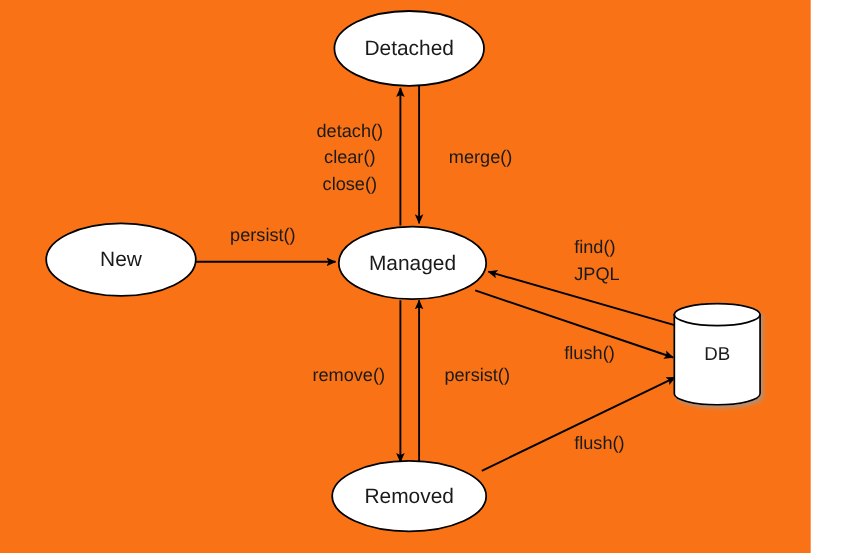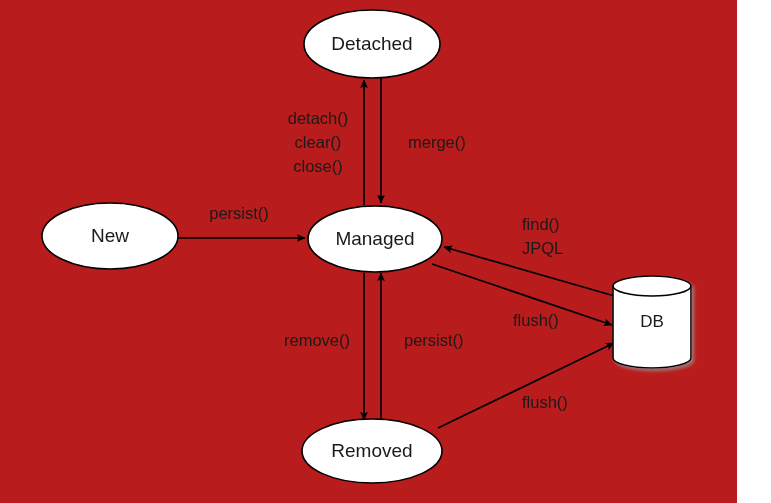--- a/index.html
+++ b/index.html
@@ -8,21 +8,21 @@
     padding: 0;
     background: #ffffff;
   }
   body {
     font-family: "Liberation Sans", sans-serif;
   }
   #diagram-canvas {
     position: relative;
     width: 737px;
     height: 503px;
-    background: #b91c1c;
+    background: #f97316;
     overflow: hidden;
   }
   #diagram-svg {
     position: absolute;
     top: 0;
     left: 0;
     width: 771px;
     height: 503px;
     display: block;
   }

